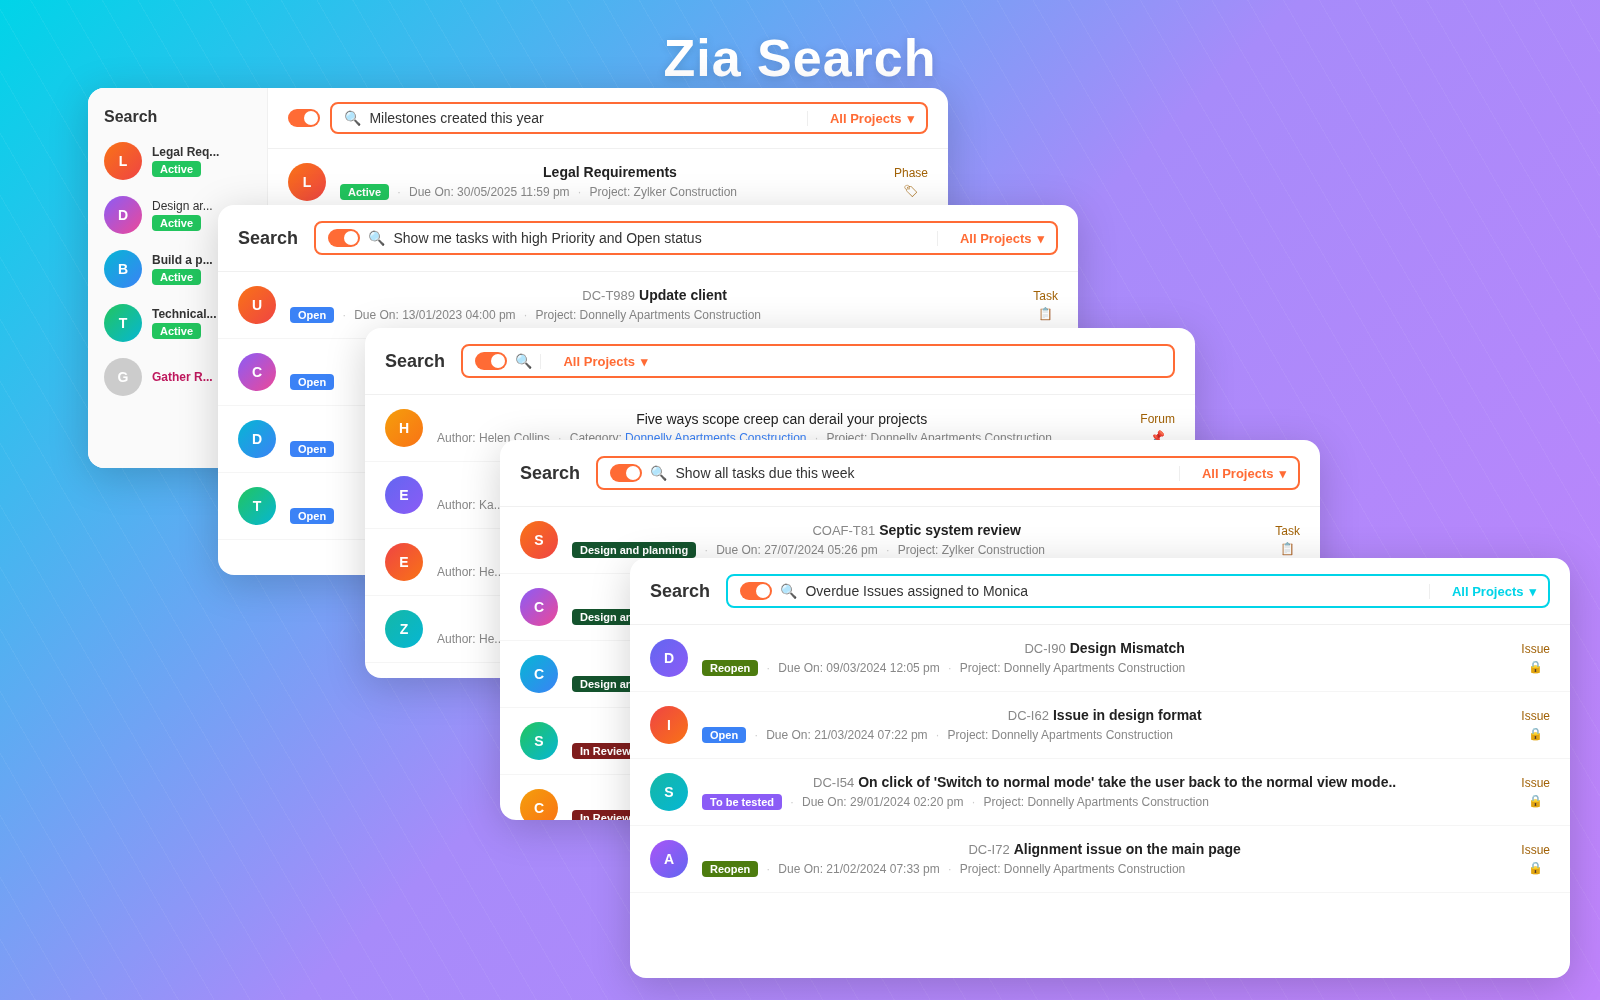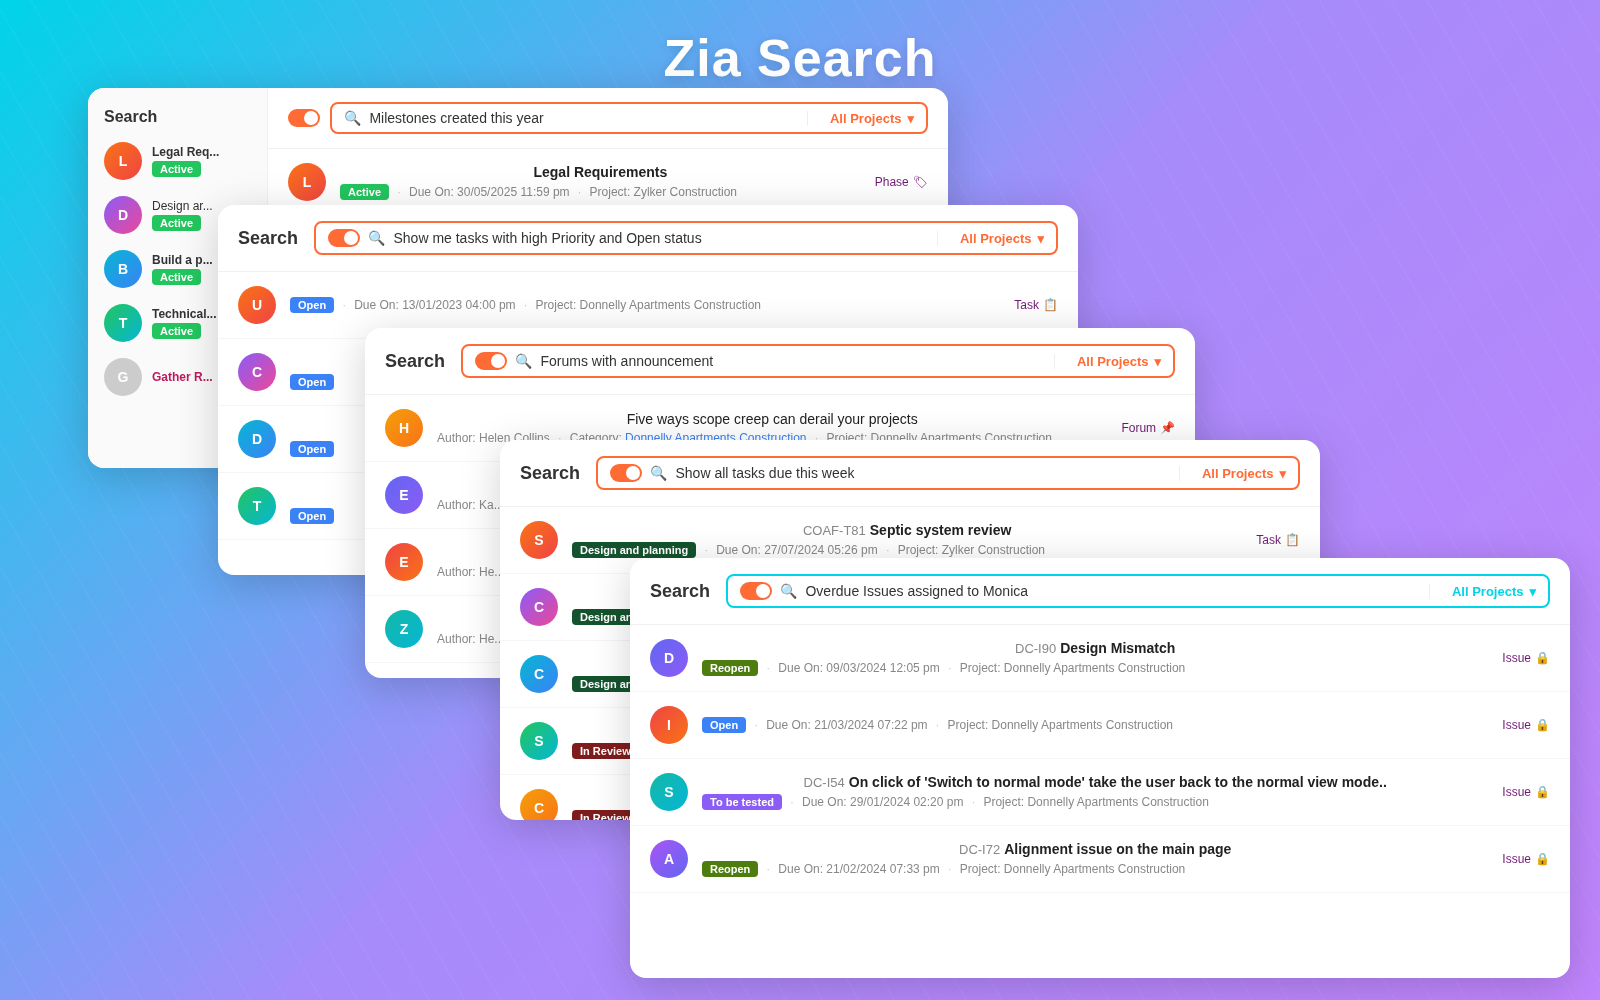--- a/index.html
+++ b/index.html
@@ -236,24 +236,25 @@
     .badge-tested { background: #8b5cf6; color: white; }
     .badge-review { background: #7f1d1d; color: white; }
     .badge-design { background: #14532d; color: white; }
     .badge-active { background: #22c55e; color: white; }
 
     .dot { color: #ccc; }
 
     .item-type {
       margin-left: auto;
       font-size: 12px;
-      color: #701a75;
+      color: #a16207;
       display: flex;
       align-items: center;
       gap: 4px;
+      flex-direction: column;
     }
 
     .link-text { color: #3b82f6; }
 
     
     .card-1-inner {
       display: flex;
       height: 100%;
     }
 
@@ -400,20 +401,23 @@
       <div class="project-selector">
         <span>All Projects</span>
         <span>▾</span>
       </div>
     </div>
   </div>
   <div class="card-body">
     <div class="result-item">
       <div class="avatar av1">U</div>
       <div class="item-content">
+        <div class="item-title">
+          <span class="task-id">DC-T989</span><span class="bold">Update client</span>
+        </div>
         <div class="item-meta">
           <span class="badge badge-open">Open</span>
           <span class="dot">·</span>
           <span>Due On: 13/01/2023 04:00 pm</span>
           <span class="dot">·</span>
           <span>Project: Donnelly Apartments Construction</span>
         </div>
       </div>
       <div class="item-type">
           <span>Task</span> 
@@ -455,21 +459,20 @@
     </div>
   </div>
 </div>
 
 <div class="card card-3">
   <div class="card-header">
     <span class="search-label">Search</span>
     <div class="search-bar">
       <div class="toggle"></div>
       <span class="search-icon">🔍</span>
-      <span class="search-text">Forums with announcement</span>
       <div class="project-selector">
         <span>All Projects</span>
         <span>▾</span>
       </div>
     </div>
   </div>
   <div class="card-body">
     <div class="result-item">
       <div class="avatar av5">H</div>
       <div class="item-content">
@@ -618,20 +621,23 @@
         </div>
       </div>
       <div class="item-type">
           <span>Issue</span> 
           <span>🔒</span>
         </div>
     </div>
     <div class="result-item">
       <div class="avatar av7">I</div>
       <div class="item-content">
+        <div class="item-title">
+          <span class="task-id">DC-I62</span><span class="bold">Issue in design format</span>
+        </div>
         <div class="item-meta">
           <span class="badge badge-open">Open</span>
           <span class="dot">·</span>
           <span>Due On: 21/03/2024 07:22 pm</span>
           <span class="dot">·</span>
           <span>Project: Donnelly Apartments Construction</span>
         </div>
       </div>
       <div class="item-type">
           <span>Issue</span> 

